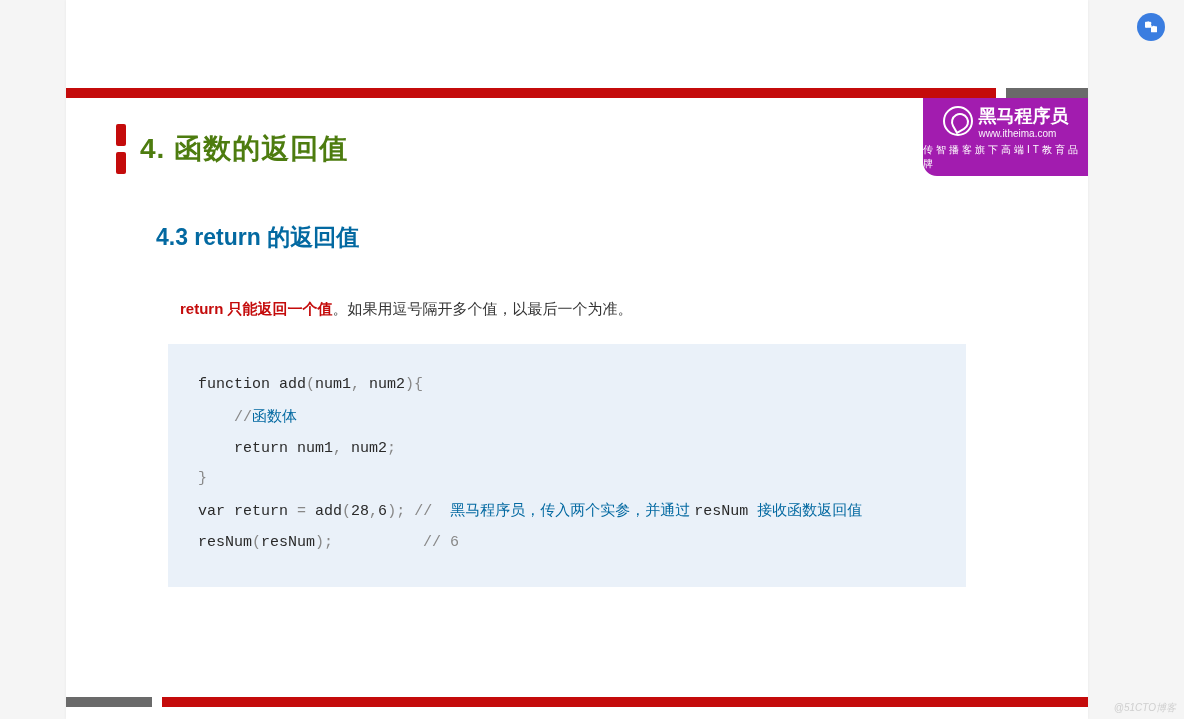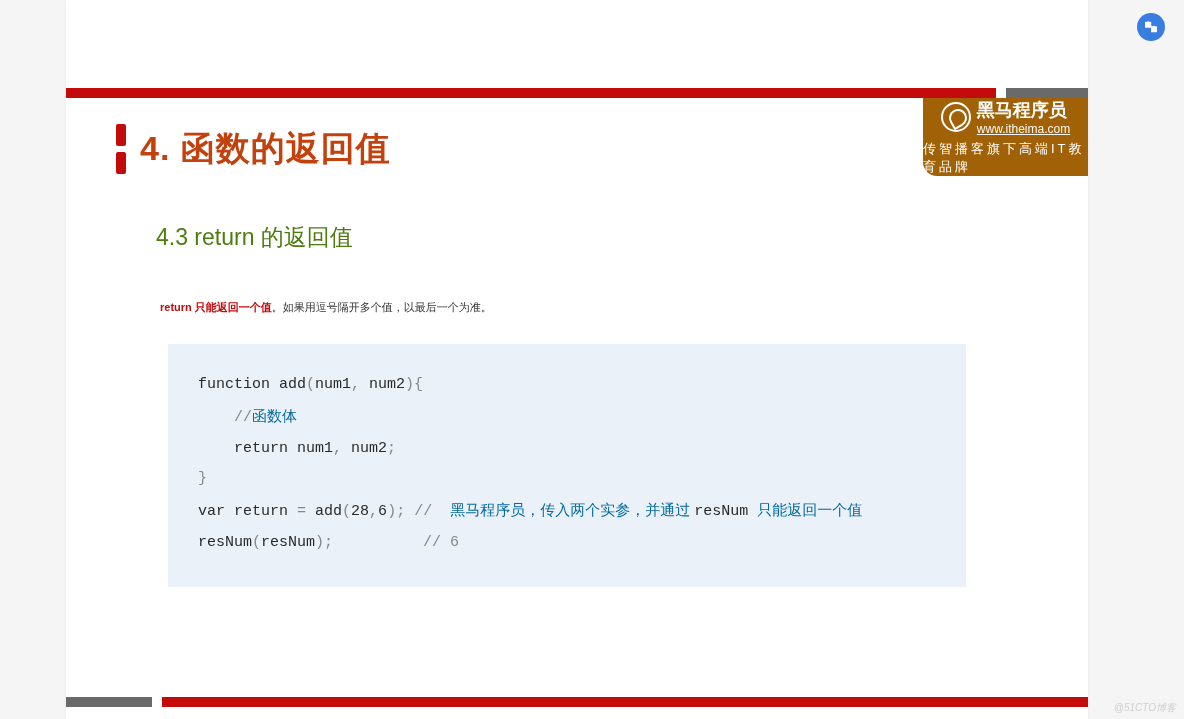--- a/index.html
+++ b/index.html
@@ -85,33 +85,33 @@
       gap: 6px;
     }
     .title-bars span {
       display: block;
       width: 10px;
       height: 22px;
       background: #c40b0b;
       border-radius: 2px;
     }
     .title-text {
-      font-size: 34px;
+      font-size: 28px;
       font-weight: 800;
-      color: #c2410c;
+      color: #4d7c0f;
       letter-spacing: 1px;
     }
     
     .brand-box {
       position: absolute;
       top: 98px;
       right: 0;
       width: 165px;
       height: 78px;
-      background: #a16207;
+      background: #a21caf;
       color: #fff;
       border-bottom-left-radius: 14px;
       display: flex;
       flex-direction: column;
       align-items: center;
       justify-content: center;
       gap: 2px;
     }
     .brand-row {
       display: flex;
@@ -137,44 +137,43 @@
       border-radius: 50% 50% 50% 0;
       transform: rotate(-30deg);
       top: 5px;
       left: 6px;
     }
     .brand-name {
       font-size: 18px;
       font-weight: 700;
     }
     .brand-url {
-      font-size: 12px;
+      font-size: 10px;
       opacity: 0.95;
-      text-decoration: underline;
     }
     .brand-slogan {
-      font-size: 13px;
+      font-size: 10px;
       letter-spacing: 3px;
       margin-top: 2px;
     }
     
     .subtitle {
       position: absolute;
       top: 222px;
       left: 90px;
       font-size: 23px;
-      font-weight: 400;
-      color: #4d7c0f;
+      font-weight: 700;
+      color: #0369a1;
     }
     
     .note-para {
       position: absolute;
       top: 300px;
-      left: 94px;
-      font-size: 11px;
+      left: 114px;
+      font-size: 15px;
       color: #333;
     }
     .note-emph {
       color: #c40b0b;
       font-weight: 700;
     }
     
     .code-block {
       position: absolute;
       top: 344px;
@@ -258,21 +257,21 @@
   <div class="subtitle">4.3 return 的返回值</div>
 
   <div class="note-para">
     <span class="note-emph">return 只能返回一个值</span><span>。如果用逗号隔开多个值，以最后一个为准。</span>
   </div>
 
   <div class="code-block"><span>function</span><span> add</span><span class="code-punct">(</span><span>num1</span><span class="code-punct">, </span><span>num2</span><span class="code-punct">){</span>
 <span class="code-comment">    //</span><span class="code-cn">函数体</span>
 <span>    return num1</span><span class="code-punct">, </span><span>num2</span><span class="code-punct">;</span>
 <span class="code-punct">}</span>
-<span>var return </span><span class="code-punct">= </span><span>add</span><span class="code-punct">(</span><span>28</span><span class="code-punct">,</span><span>6</span><span class="code-punct">); </span><span class="code-comment">//  </span><span class="code-cn">黑马程序员，传入两个实参，并通过 </span><span>resNum </span><span class="code-cn">只能返回一个值</span>
+<span>var return </span><span class="code-punct">= </span><span>add</span><span class="code-punct">(</span><span>28</span><span class="code-punct">,</span><span>6</span><span class="code-punct">); </span><span class="code-comment">//  </span><span class="code-cn">黑马程序员，传入两个实参，并通过 </span><span>resNum </span><span class="code-cn">接收函数返回值</span>
 <span>resNum</span><span class="code-punct">(</span><span>resNum</span><span class="code-punct">);</span><span class="code-comment">          // 6</span></div>
 
   <div class="bottom-bar-row">
     <div class="bottom-bar-dark"></div>
     <div class="bottom-bar-gap"></div>
     <div class="bottom-bar-red"></div>
   </div>
 
 </div>
 

